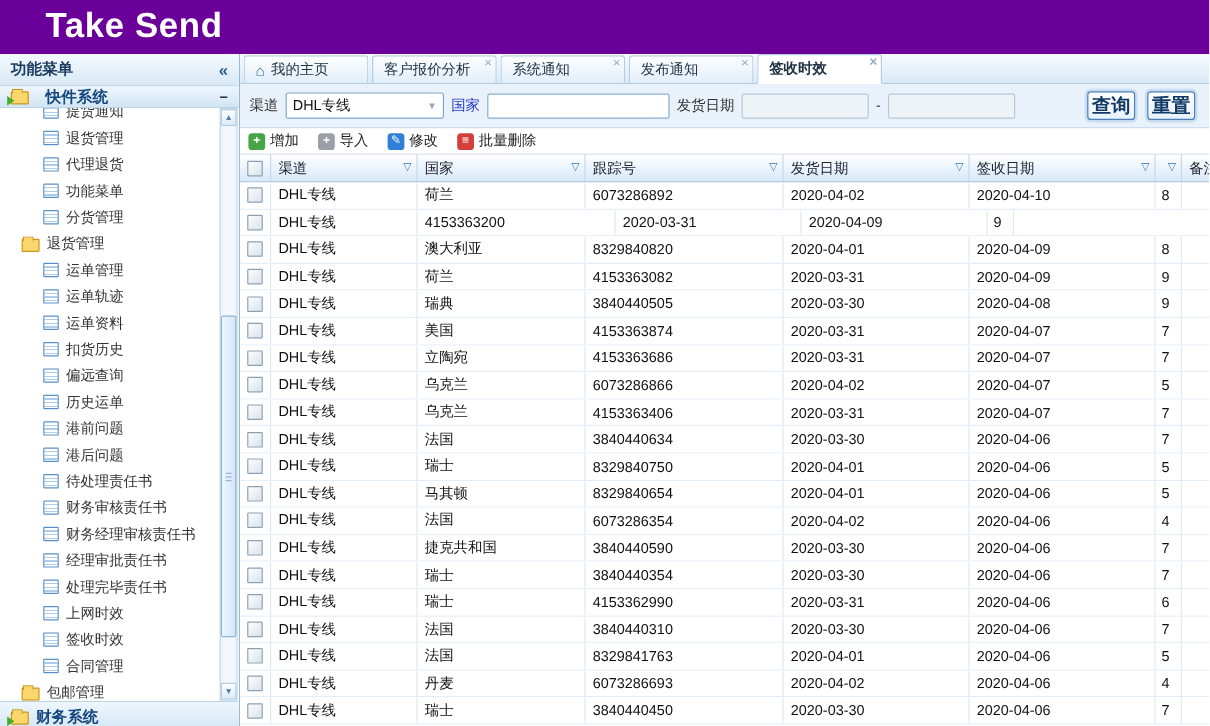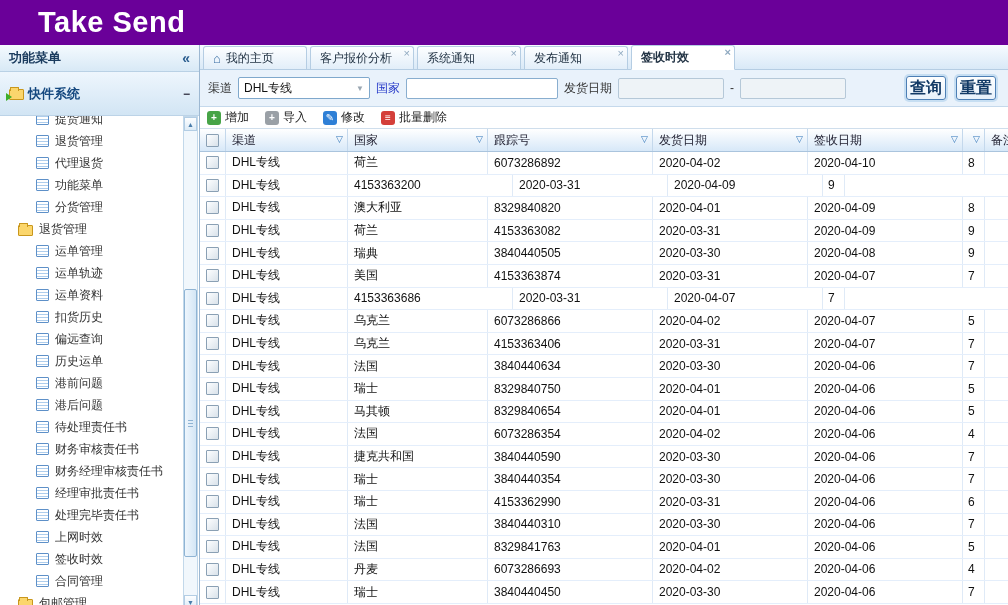--- a/index.html
+++ b/index.html
@@ -11,21 +11,21 @@
   .topbar { height:45px; background:#6a0099; display:flex; align-items:center; }
   .logo { color:#fff; font-size:29px; font-weight:bold; padding-left:38px; letter-spacing:.5px; }
 
   .body { display:flex; height:560px; }
 
   
   .sidebar { width:200px; flex:none; border-right:1px solid #9db8d2; background:#fff; display:flex; flex-direction:column; overflow:hidden; }
   .sb-header { height:27px; flex:none; display:flex; align-items:center; justify-content:space-between; padding:0 9px;
     background:linear-gradient(#f4fafe,#d8e9f6); border-bottom:1px solid #b9d1e5; font-weight:bold; color:#1b3c5f; font-size:13px; }
   .collapse { color:#2a5d8f; font-weight:bold; font-size:14px; cursor:pointer; }
-  .sb-acc { height:44px; flex:none; display:flex; align-items:center; padding:0 9px; gap:4px;
+  .sb-acc { height:18px; flex:none; display:flex; align-items:center; padding:0 9px; gap:14px;
     background:linear-gradient(#eef6fd,#d2e5f4); border-bottom:1px solid #bcd3e7;justify-content:center; }
   .sb-acc .acc-label { font-weight:bold; color:#15487f; font-size:13px; flex:1; }
   .sb-acc .minus { color:#334; font-weight:bold; }
   .sb-list { height:494px; flex:none; position:relative; overflow:hidden; background:#fff; }
   .sb-list-inner { margin-top:-8px; }
   .sb-item { height:22px; display:flex; align-items:center; gap:6px; padding-left:36px; color:#333; cursor:pointer; white-space:nowrap;text-align:center; }
   .sb-item.folder-row { padding-left:18px; }
   .grid-ic { width:13px; height:12px; flex:none; border:1px solid #5e90c8; border-radius:1px;
     background:repeating-linear-gradient(to bottom,#ffffff 0 2px,#aecdec 2px 3px); }
   .folder-ic { width:15px; height:11px; flex:none; background:#fbd66c; border:1px solid #c9971c; border-radius:1px; position:relative; margin-top:2px; }
@@ -390,20 +390,21 @@
             <div class="cell col-3">2020-03-31</div>
             <div class="cell col-4">2020-04-07</div>
             <div class="cell col-5">7</div>
             <div class="cell col-6"></div>
           </div>
           <div class="trow">
     <div class="cell col-cb">
       <span class="cb"></span>
     </div>
   <div class="cell col-0">DHL专线</div>
+            <div class="cell col-1">立陶宛</div>
             <div class="cell col-2">4153363686</div>
             <div class="cell col-3">2020-03-31</div>
             <div class="cell col-4">2020-04-07</div>
             <div class="cell col-5">7</div>
             <div class="cell col-6"></div>
           </div>
           <div class="trow">
     <div class="cell col-cb">
       <span class="cb"></span>
     </div>

